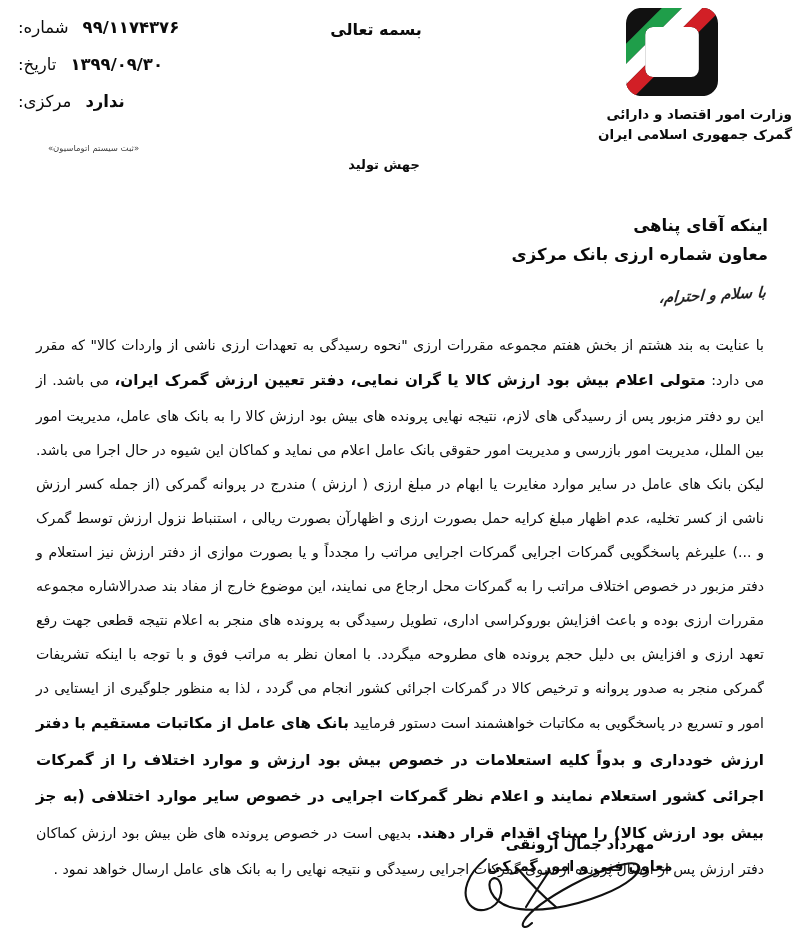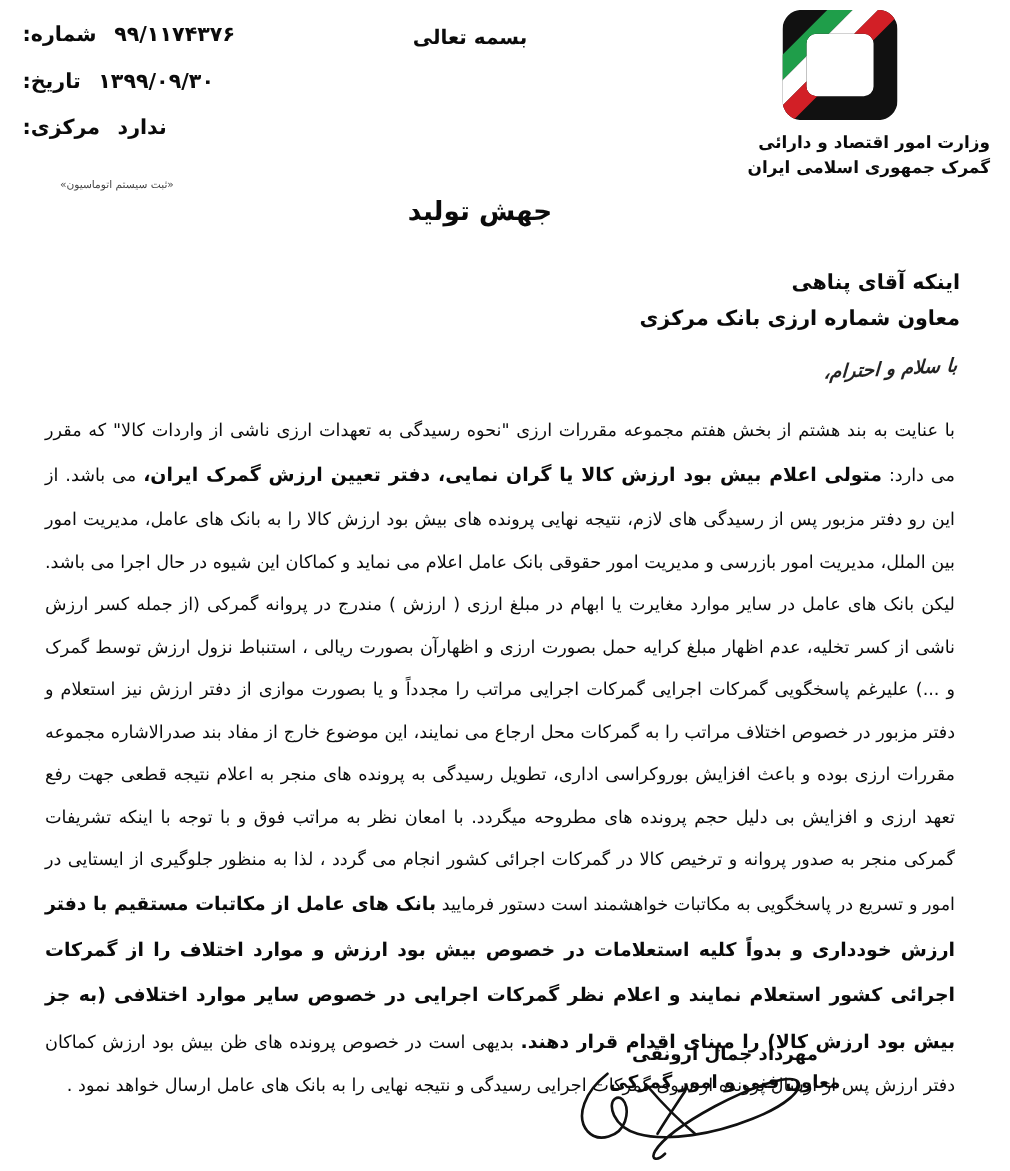--- a/index.html
+++ b/index.html
@@ -38,21 +38,21 @@
     justify-content: flex-end;
     align-items: baseline;
     gap: 14px;
     margin-bottom: 18px;
     font-size: 16.5px;
     letter-spacing: .2px;
     white-space: nowrap;
   }
 
   .meta-label {
-    font-weight: 700;
+    font-weight: 400;
   }
 
   .meta-value {
     font-weight: 600;
   }
 
   .automation-note {
     margin-top: 32px;
     text-align: center;
     padding-right: 84px;
@@ -72,21 +72,21 @@
     font-weight: 700;
     padding-right: 56px;
   }
 
   .slogan {
     position: absolute;
     top: 157px;
     left: 0;
     right: 0;
     text-align: center;
-    font-size: 21px;
+    font-size: 13px;
     font-weight: 600;
     padding-right: 40px;
   }
 
   
   .logo-block {
     position: absolute;
     top: 6px;
     right: 16px;
     width: 240px;

